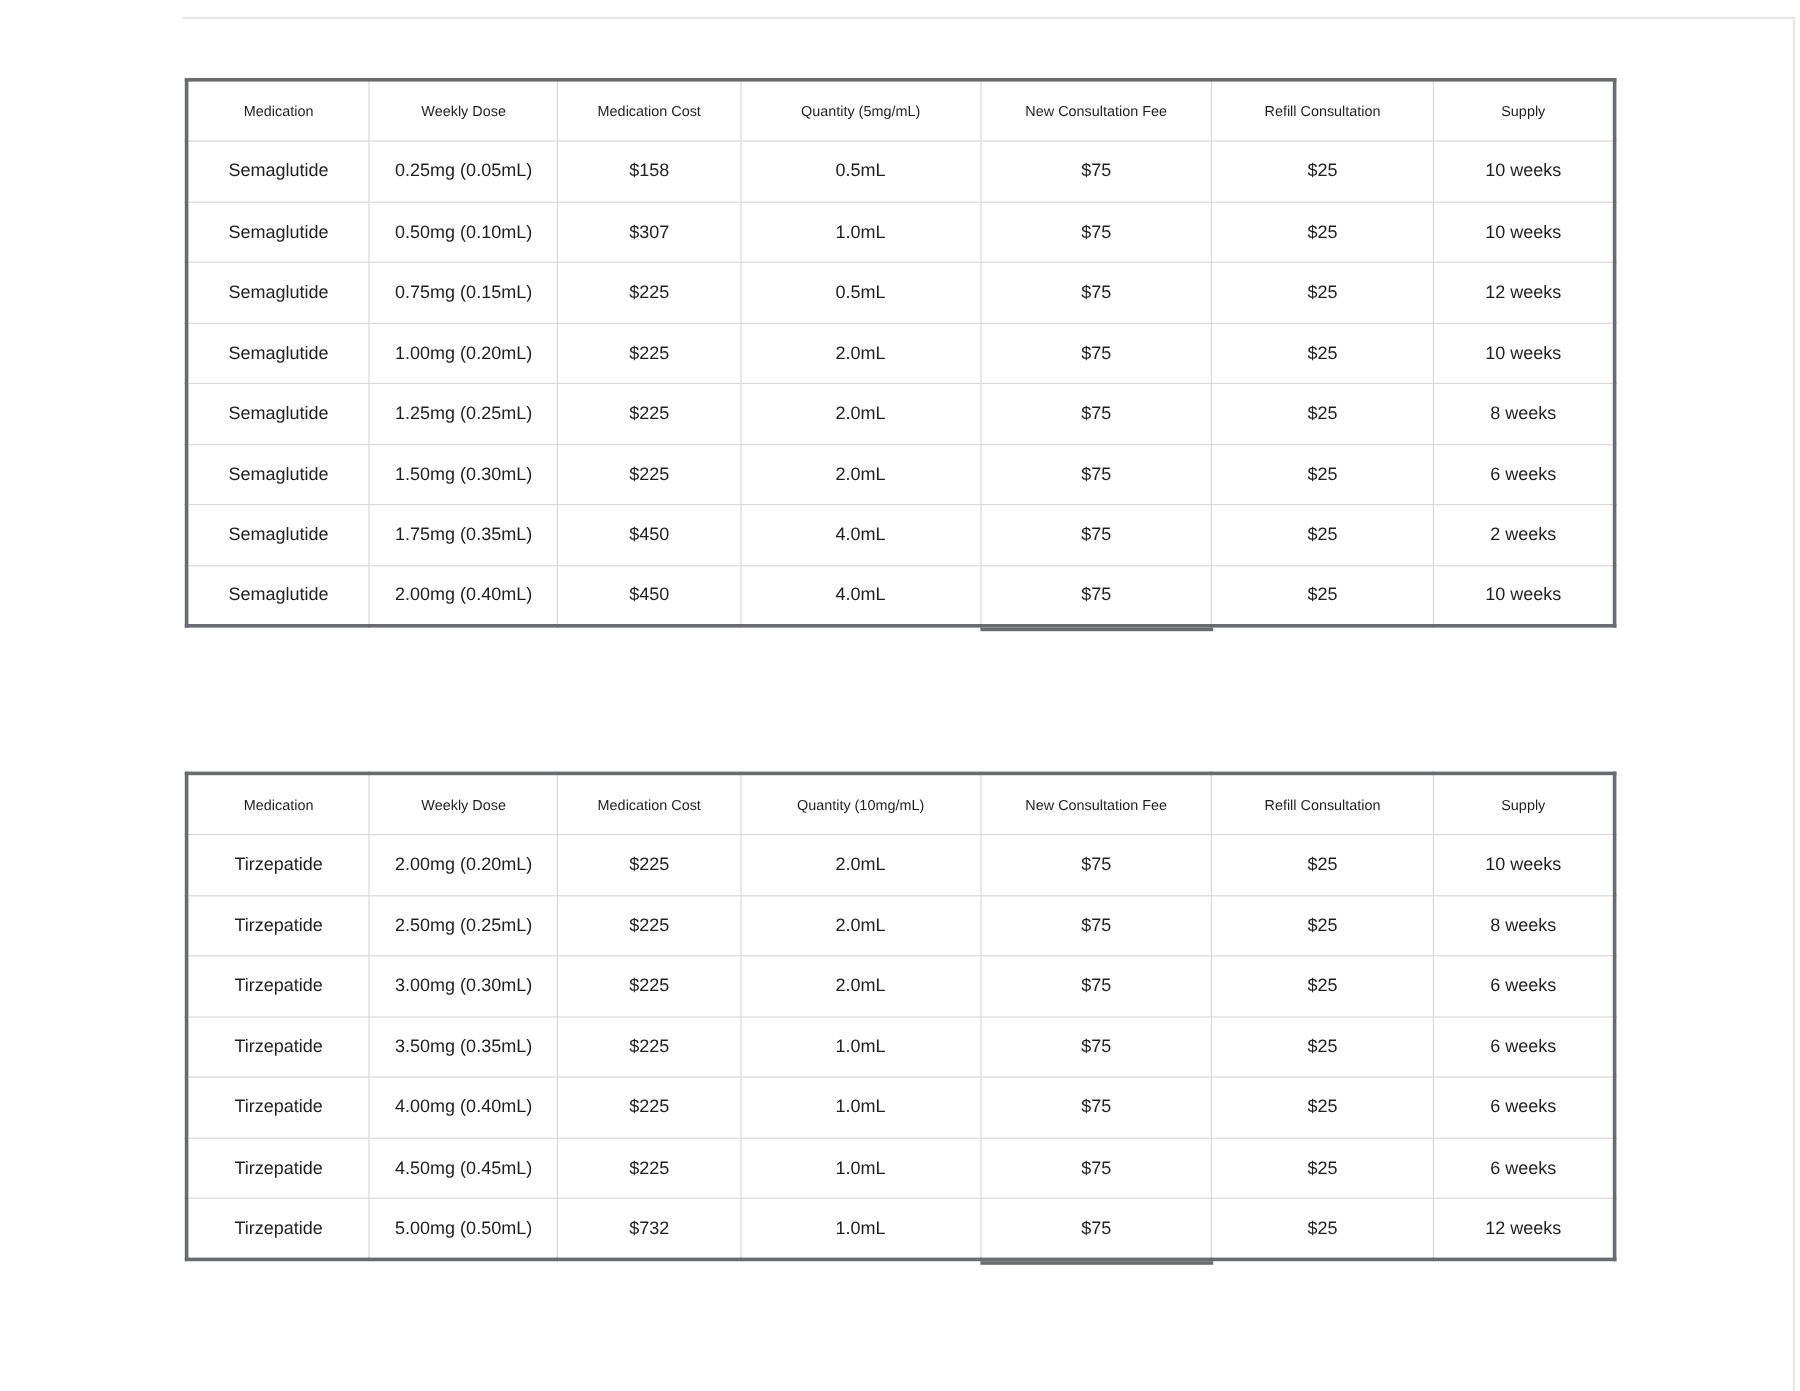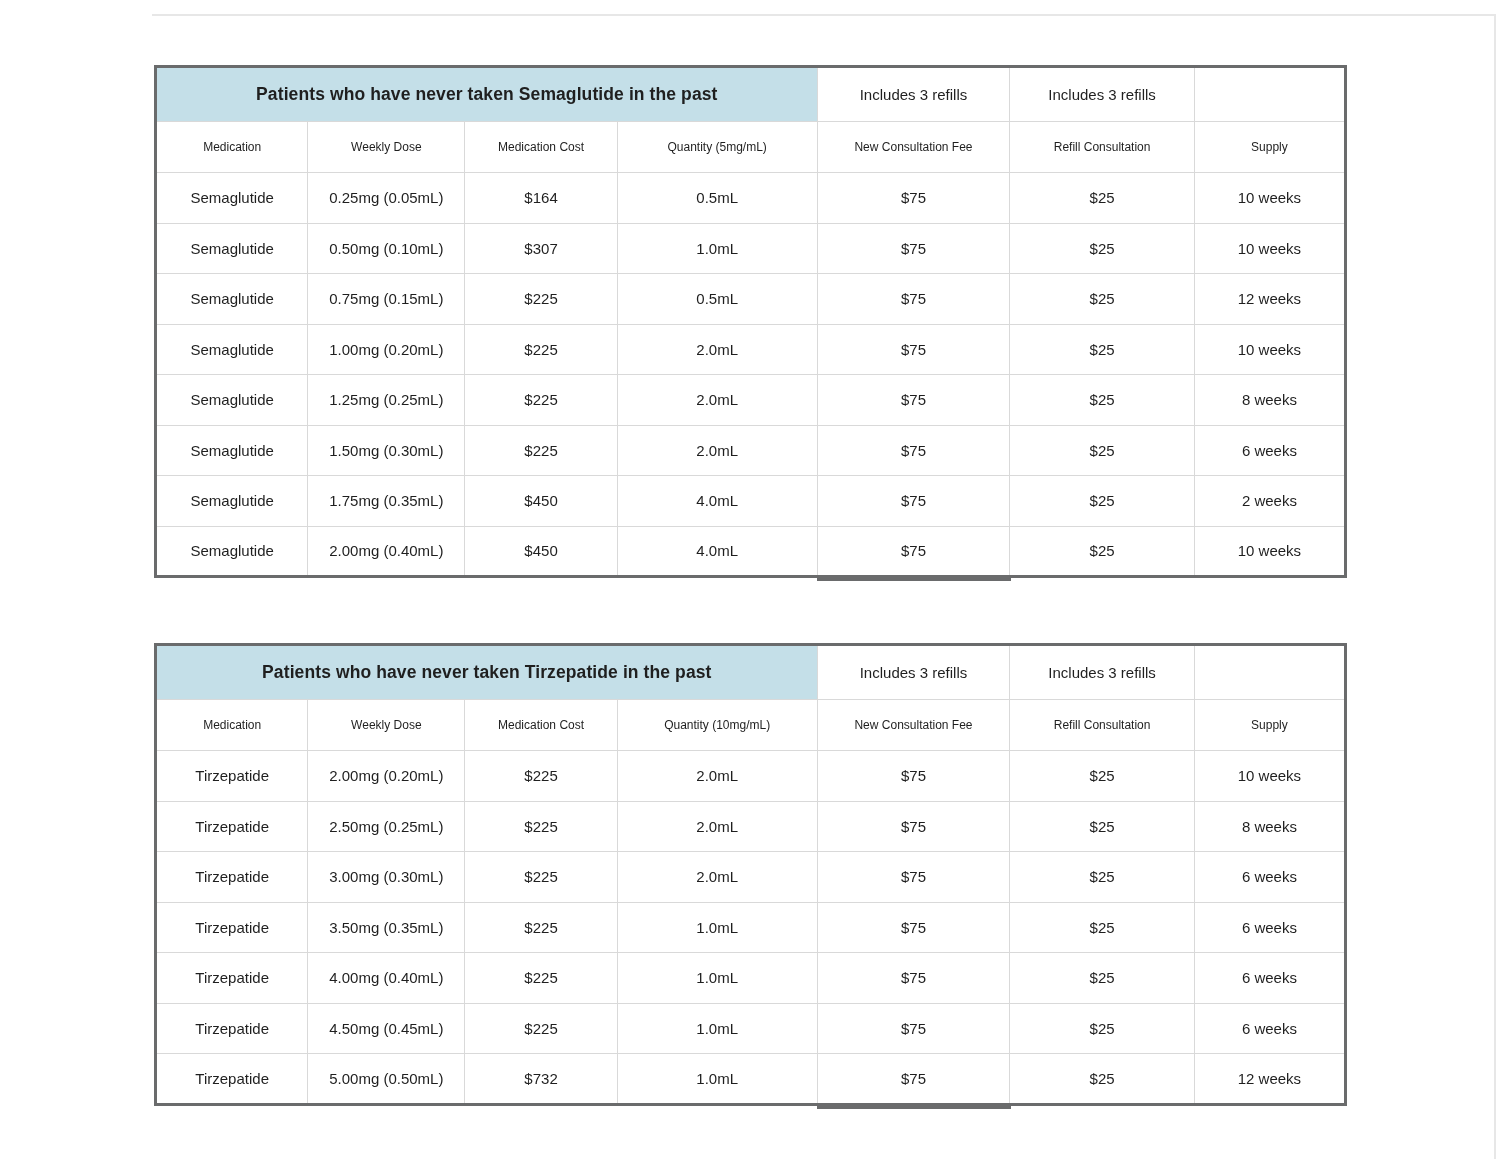--- a/index.html
+++ b/index.html
@@ -86,41 +86,35 @@
     <colgroup>
       <col class="c1">
         <col class="c2">
         <col class="c3">
         <col class="c4">
         <col class="c5">
         <col class="c6">
         <col class="c7">
     </colgroup>
     <thead>
-      <tr class="title-row">
-        <th class="title-cell" colspan="4">Patients who have never taken Semaglutide in the past</th>
-        <th class="note-cell">Includes 3 refills</th>
-        <th class="note-cell">Includes 3 refills</th>
-        <th class="note-cell"></th>
-      </tr>
       <tr class="header-row">
         <th>Medication</th>
         <th>Weekly Dose</th>
         <th>Medication Cost</th>
         <th>Quantity (5mg/mL)</th>
         <th>New Consultation Fee</th>
         <th>Refill Consultation</th>
         <th>Supply</th>
       </tr>
     </thead>
     <tbody>
         <tr>
           <td>Semaglutide</td>
           <td>0.25mg (0.05mL)</td>
-          <td>$164</td>
+          <td>$158</td>
           <td>0.5mL</td>
           <td>$75</td>
           <td>$25</td>
           <td>10 weeks</td>
         </tr>
         <tr>
           <td>Semaglutide</td>
           <td>0.50mg (0.10mL)</td>
           <td>$307</td>
           <td>1.0mL</td>
@@ -192,26 +186,20 @@
     <colgroup>
       <col class="c1">
         <col class="c2">
         <col class="c3">
         <col class="c4">
         <col class="c5">
         <col class="c6">
         <col class="c7">
     </colgroup>
     <thead>
-      <tr class="title-row">
-        <th class="title-cell" colspan="4">Patients who have never taken Tirzepatide in the past</th>
-        <th class="note-cell">Includes 3 refills</th>
-        <th class="note-cell">Includes 3 refills</th>
-        <th class="note-cell"></th>
-      </tr>
       <tr class="header-row">
         <th>Medication</th>
         <th>Weekly Dose</th>
         <th>Medication Cost</th>
         <th>Quantity (10mg/mL)</th>
         <th>New Consultation Fee</th>
         <th>Refill Consultation</th>
         <th>Supply</th>
       </tr>
     </thead>

